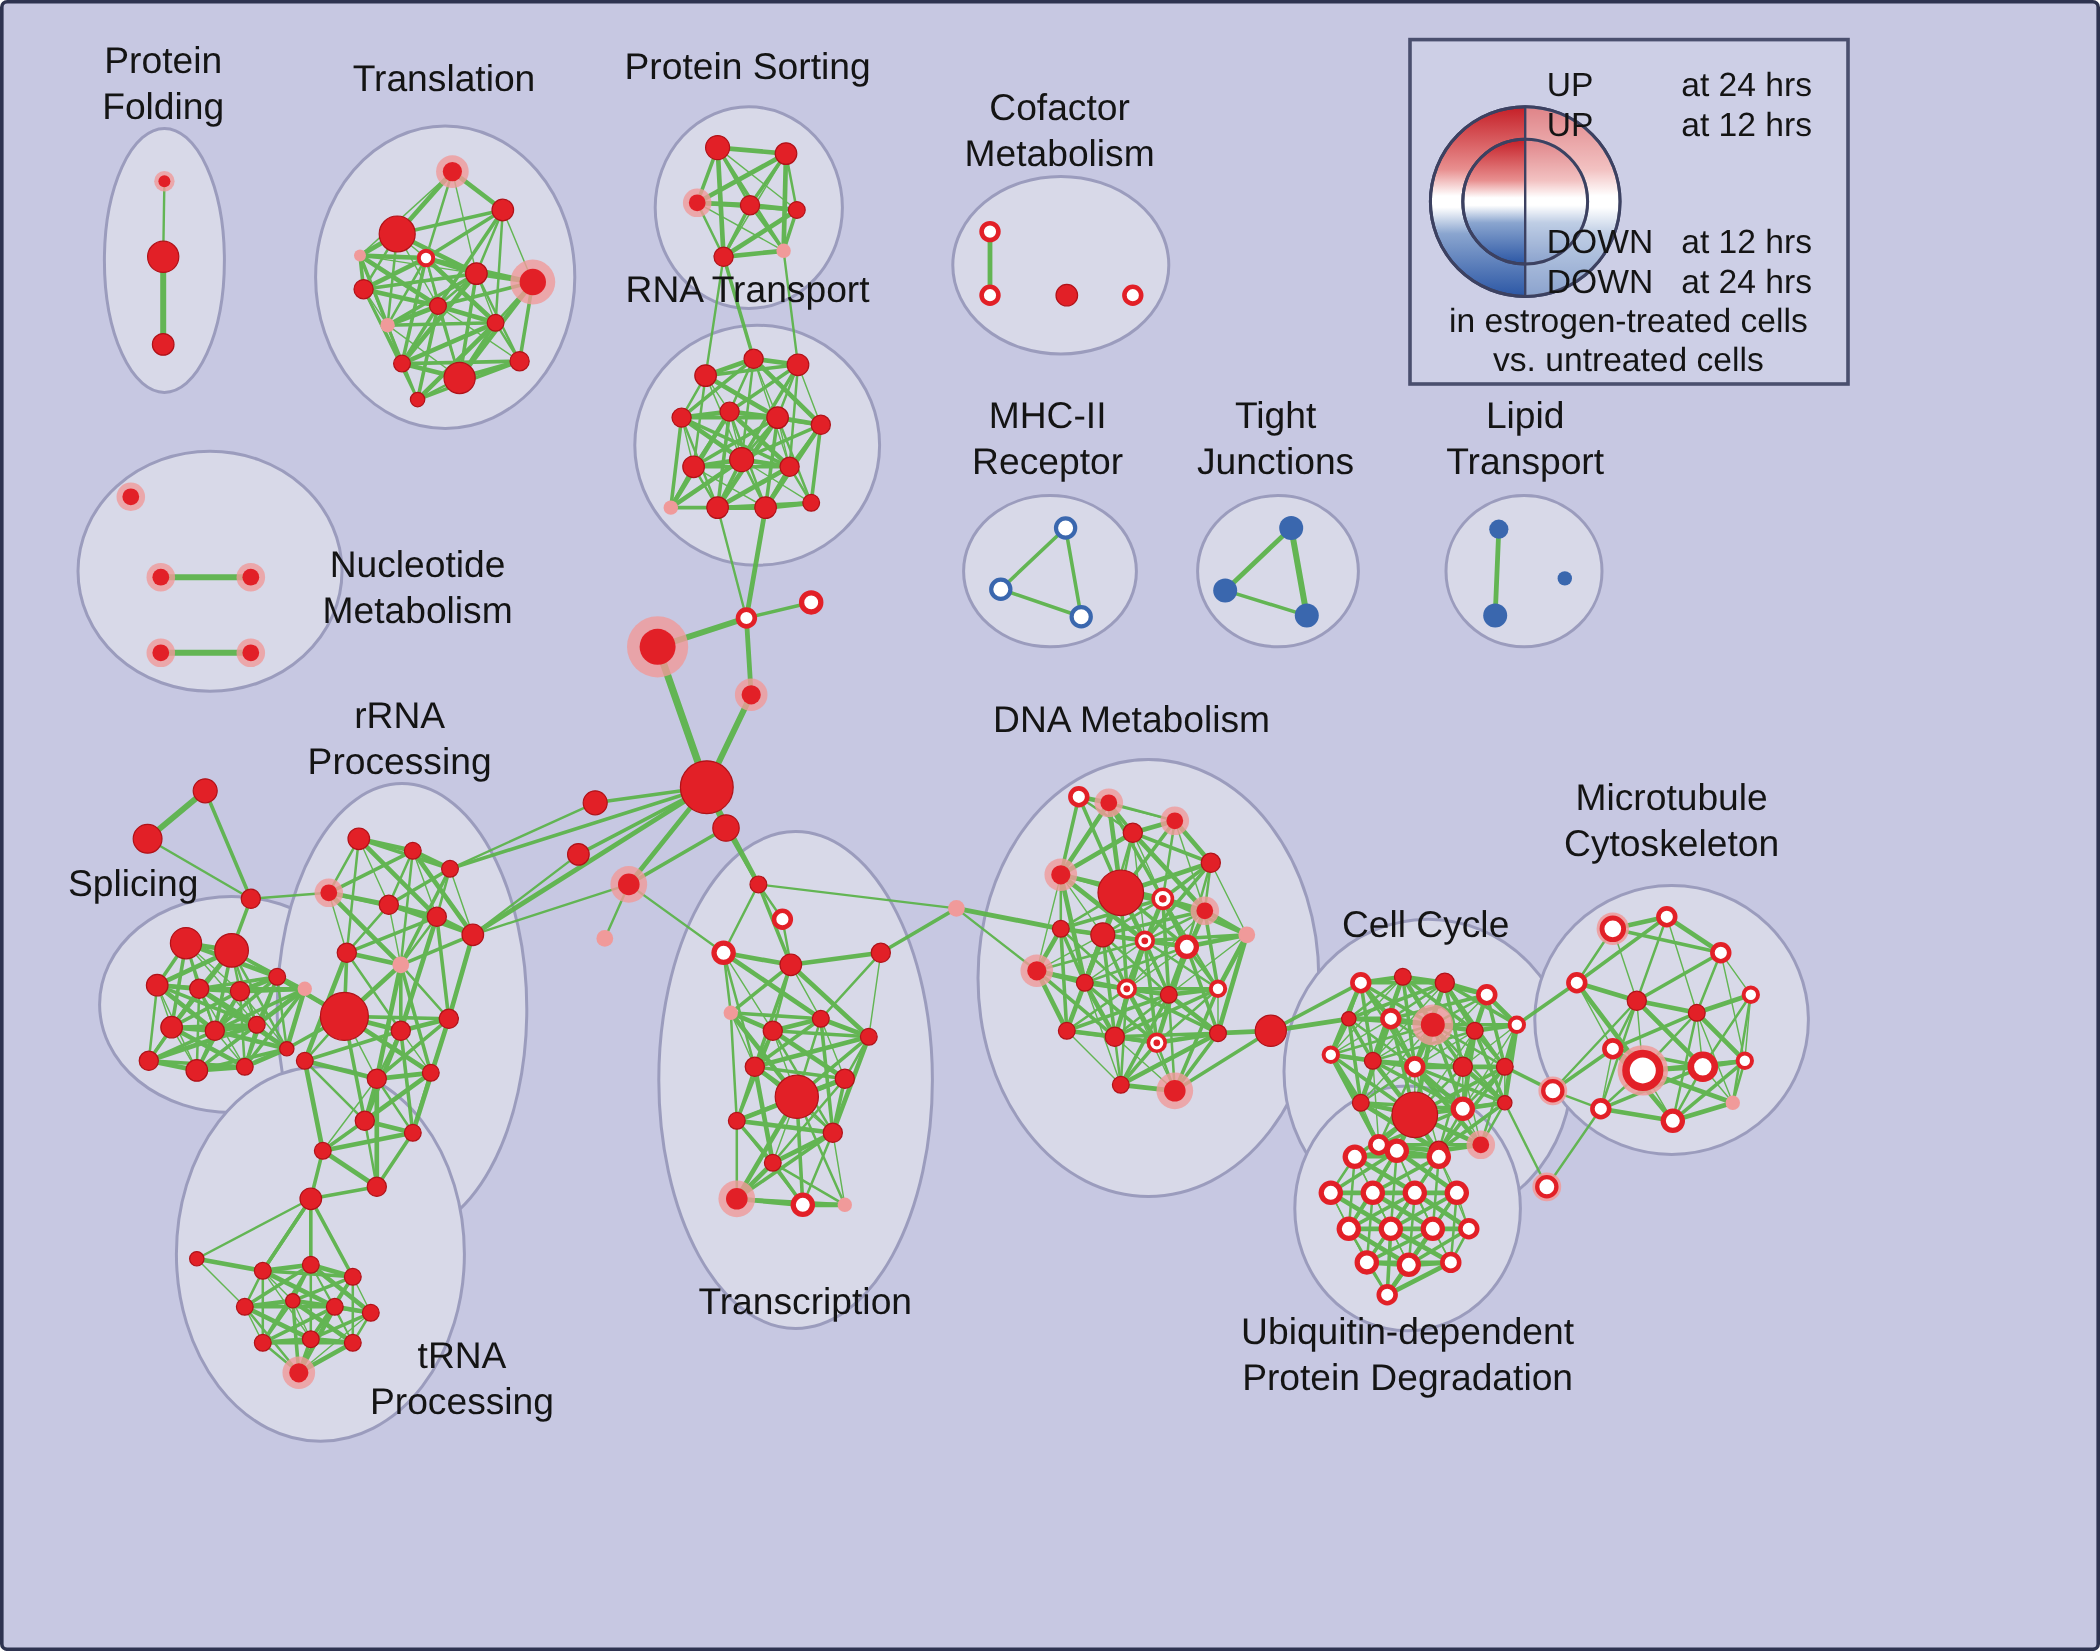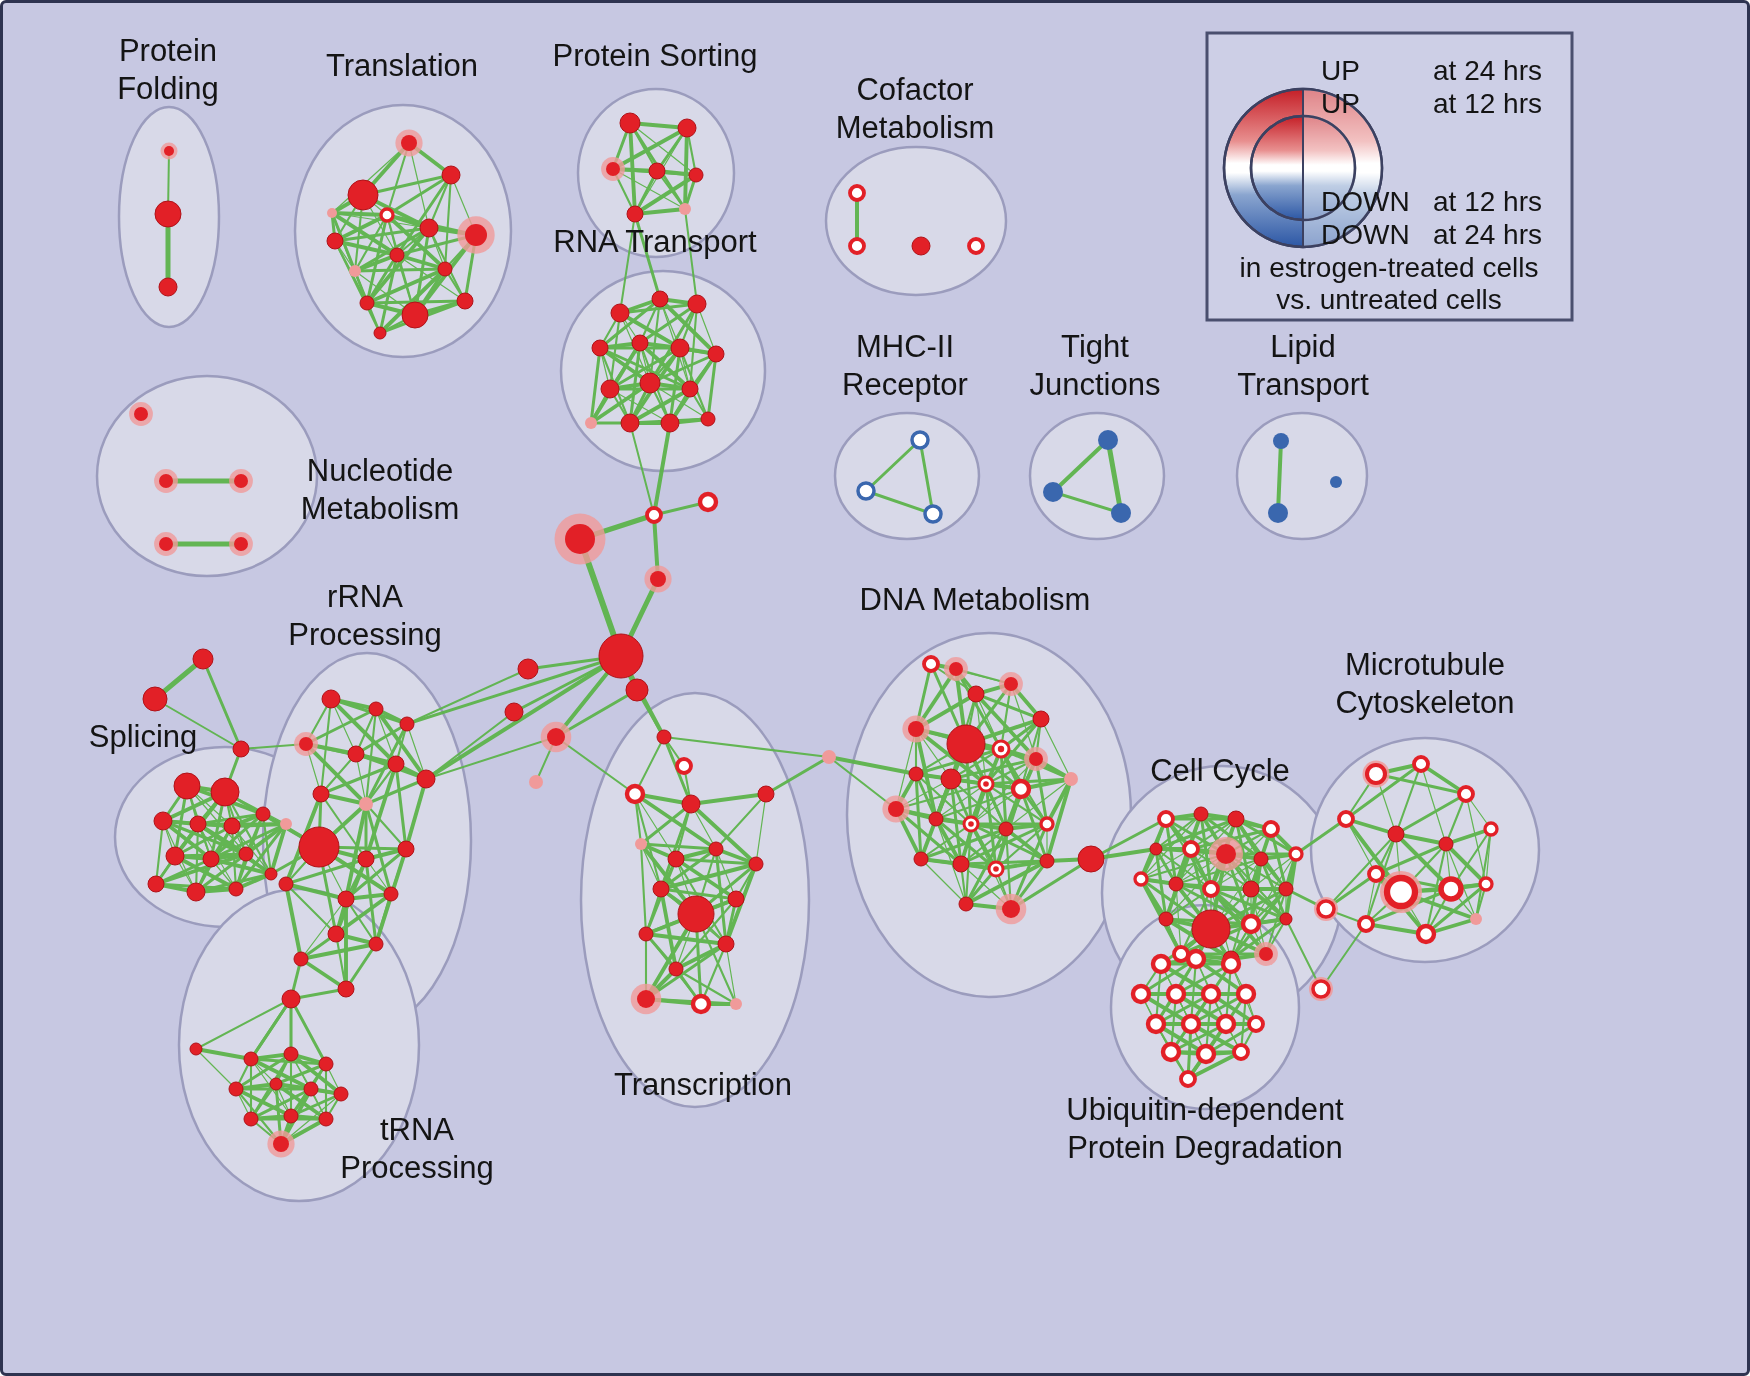--- a/index.html
+++ b/index.html
@@ -5,21 +5,20 @@
   html,body{margin:0;padding:0;background:#ffffff;}
   #figure{
     position:relative;
     width:1750px;height:1376px;
     background:#c7c8e2;
     border:3px solid #2e3350;
     border-radius:6px;
     box-sizing:border-box;
     overflow:hidden;
     font-family:"Liberation Sans", sans-serif;
-    padding-left:32px;
   }
   svg{display:block;}
   .cluster-label{
     font-family:"Liberation Sans", sans-serif;
     font-size:31px;
     fill:#141414;
   }
   .legend-text{
     font-family:"Liberation Sans", sans-serif;
     font-size:28px;

